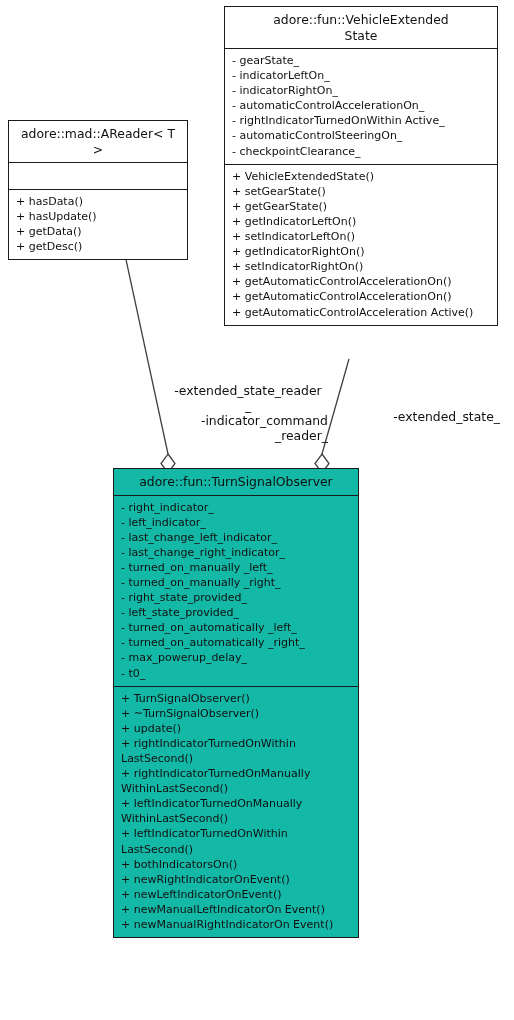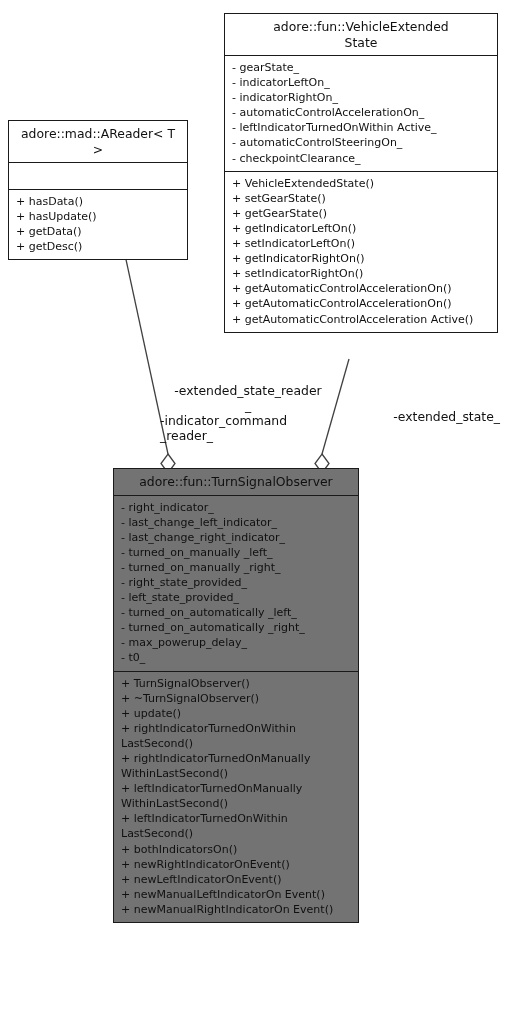--- a/index.html
+++ b/index.html
@@ -30,21 +30,21 @@
 
   
   .uml-class {
     position: absolute;
     box-sizing: border-box;
     border: 1px solid #1a1a1a;
     background: #ffffff;
     overflow: hidden;
   }
   .uml-class.filled {
-    background: #737373;
+    background: #14b8a6;
   }
   .uml-title {
     box-sizing: border-box;
     text-align: center;
     font-size: 12.4px;
     line-height: 15.5px;
     color: #101010;
     padding: 5px 6px 5px 6px;
     border-bottom: 1px solid #1a1a1a;
     white-space: pre-line;
@@ -68,21 +68,21 @@
     word-break: normal;
   }
 
   
   .edge-label {
     position: absolute;
     font-size: 12.4px;
     line-height: 15px;
     color: #101010;
     white-space: pre-line;
-    text-align: left;
+    text-align: right;
   }
 </style>
 </head>
 <body>
 
 <div id="diagram">
 
   <svg id="edges" viewBox="0 0 514 1020" width="514" height="1020" xmlns="http://www.w3.org/2000/svg">
 
     <g>
@@ -100,29 +100,29 @@
     <div class="uml-title">adore::mad::AReader&lt; T &gt;</div>
     <div class="uml-section empty"></div>
     <div class="uml-section divider">
       <div class="uml-row">+ hasData()</div>
       <div class="uml-row">+ hasUpdate()</div>
       <div class="uml-row">+ getData()</div>
       <div class="uml-row">+ getDesc()</div>
     </div>
   </div>
 
-  <div class="uml-class" style="left:224px; top:13px; width:274px;">
+  <div class="uml-class" style="left:224px; top:6px; width:274px;">
     <div class="uml-title">adore::fun::VehicleExtended
 State</div>
     <div class="uml-section">
       <div class="uml-row">- gearState_</div>
       <div class="uml-row">- indicatorLeftOn_</div>
       <div class="uml-row">- indicatorRightOn_</div>
       <div class="uml-row">- automaticControlAccelerationOn_</div>
-      <div class="uml-row">- leftIndicatorTurnedOnWithin Active_</div>
+      <div class="uml-row">- rightIndicatorTurnedOnWithin Active_</div>
       <div class="uml-row">- automaticControlSteeringOn_</div>
       <div class="uml-row">- checkpointClearance_</div>
     </div>
     <div class="uml-section divider">
       <div class="uml-row">+ VehicleExtendedState()</div>
       <div class="uml-row">+ setGearState()</div>
       <div class="uml-row">+ getGearState()</div>
       <div class="uml-row">+ getIndicatorLeftOn()</div>
       <div class="uml-row">+ setIndicatorLeftOn()</div>
       <div class="uml-row">+ getIndicatorRightOn()</div>
@@ -138,20 +138,21 @@
 
   <div class="edge-label" style="left:160px; top:413px; width:168px;">-indicator_command
 _reader_</div>
 
   <div class="edge-label" style="left:340px; top:409px; width:160px; text-align:right;">-extended_state_</div>
 
   <div class="uml-class filled" style="left:113px; top:468px; width:246px;">
     <div class="uml-title">adore::fun::TurnSignalObserver</div>
     <div class="uml-section">
       <div class="uml-row">- right_indicator_</div>
+      <div class="uml-row">- left_indicator_</div>
       <div class="uml-row">- last_change_left_indicator_</div>
       <div class="uml-row">- last_change_right_indicator_</div>
       <div class="uml-row">- turned_on_manually _left_</div>
       <div class="uml-row">- turned_on_manually _right_</div>
       <div class="uml-row">- right_state_provided_</div>
       <div class="uml-row">- left_state_provided_</div>
       <div class="uml-row">- turned_on_automatically _left_</div>
       <div class="uml-row">- turned_on_automatically _right_</div>
       <div class="uml-row">- max_powerup_delay_</div>
       <div class="uml-row">- t0_</div>

